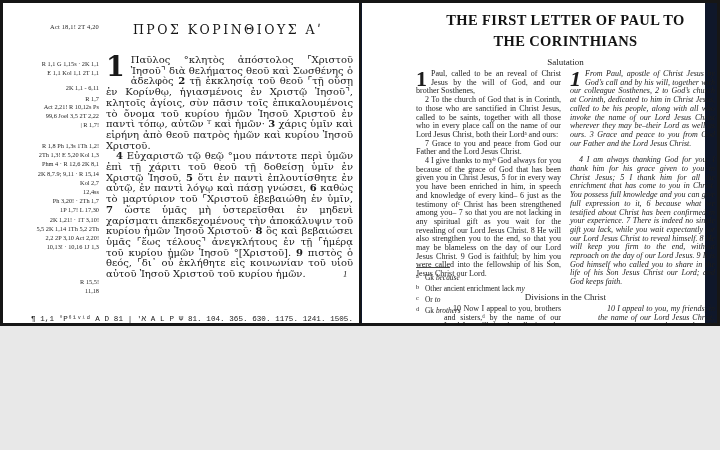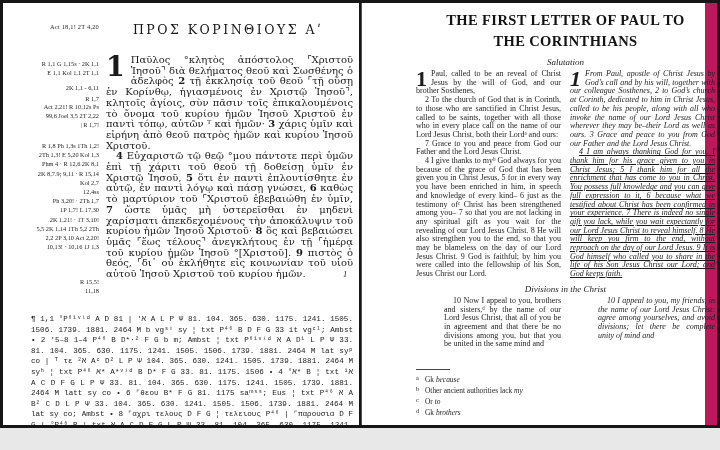--- a/index.html
+++ b/index.html
@@ -1,17 +1,17 @@
 <!DOCTYPE html>
 <html><head>
 <meta charset="utf-8">
 <style>
   html,body{margin:0;padding:0;background:#e8e8e8;}
   .spread{
-    position:relative;width:720px;height:428px;background:#be185d;
+    position:relative;width:720px;height:326px;background:#0f172a;
     box-sizing:border-box;border:3px solid #161616;overflow:hidden;
     font-family:"Liberation Serif","DejaVu Serif","DejaVu Sans",serif;
     color:#1d1d1d;
   }
   .page{position:absolute;top:0;bottom:0;background:#fff;}
   .page-left{left:0;width:357px;}
   .page-right{left:359px;right:12px;}
   .divider{position:absolute;top:0;bottom:0;left:356px;width:2px;background:#161616;}
 
   
@@ -51,30 +51,30 @@
     font-size:7.6px;line-height:10.6px;text-align:justify;color:#222;
   }
 
   
   .rp-inner{position:absolute;left:54px;top:0;width:299px;height:100%;}
   .book-title{
     margin:7px auto 0 auto;width:262px;text-align:center;
     font-size:14.5px;font-weight:bold;letter-spacing:0.4px;line-height:21px;color:#131313;
   }
   .sect-head{
-    text-align:center;font-size:9px;color:#1c1c1c;margin:5px 0 3px 0;font-style:italic;
+    text-align:center;font-size:9px;color:#1c1c1c;margin:5px 0 3px 0;
   }
   .cols{display:flex;}
   .col{width:145px;box-sizing:border-box;text-align:justify;
        font-size:8px;line-height:8.7px;color:#1c1c1c;}
   .col-nrsv{margin-right:9px;}
   .col-reb{font-style:italic;}
   .col p{margin:0;}
   .col p + p{text-indent:9px;}
-  .col-reb p + p{text-decoration:underline;}
+  .col-reb p + p{margin-top:8px;}
   .cols-row2 .col p{text-indent:9px;margin-left:28px;}
   .dropcap-en{
     float:left;font-size:22px;line-height:17px;font-weight:bold;margin:0 4px 0 0;
   }
   .footnotes{position:absolute;left:0px;bottom:8px;width:200px;color:#1c1c1c;}
   .fn-rule{width:34px;border-top:1px solid #444;margin-bottom:3px;}
   .fnline{font-size:7.4px;line-height:9px;}
   .fnletter{display:inline-block;width:9px;font-size:6.2px;vertical-align:2px;}
 </style>
 </head>
@@ -179,21 +179,21 @@
 
       <div class="footnotes">
         <div class="fn-rule"></div>
         <div>
 
             <div class="fnline">
               <span class="fnletter">a</span><span>Gk </span><i>because</i>
             </div>
 
             <div class="fnline">
-              <span class="fnletter">b</span><span>Other ancient authorities lack </span><i>my</i>
+              <span class="fnletter">b</span><span>Other ancient enrichment lack </span><i>my</i>
             </div>
 
             <div class="fnline">
               <span class="fnletter">c</span><span>Or </span><i>to</i>
             </div>
 
             <div class="fnline">
               <span class="fnletter">d</span><span>Gk </span><i>brothers</i>
             </div>
           </div>

